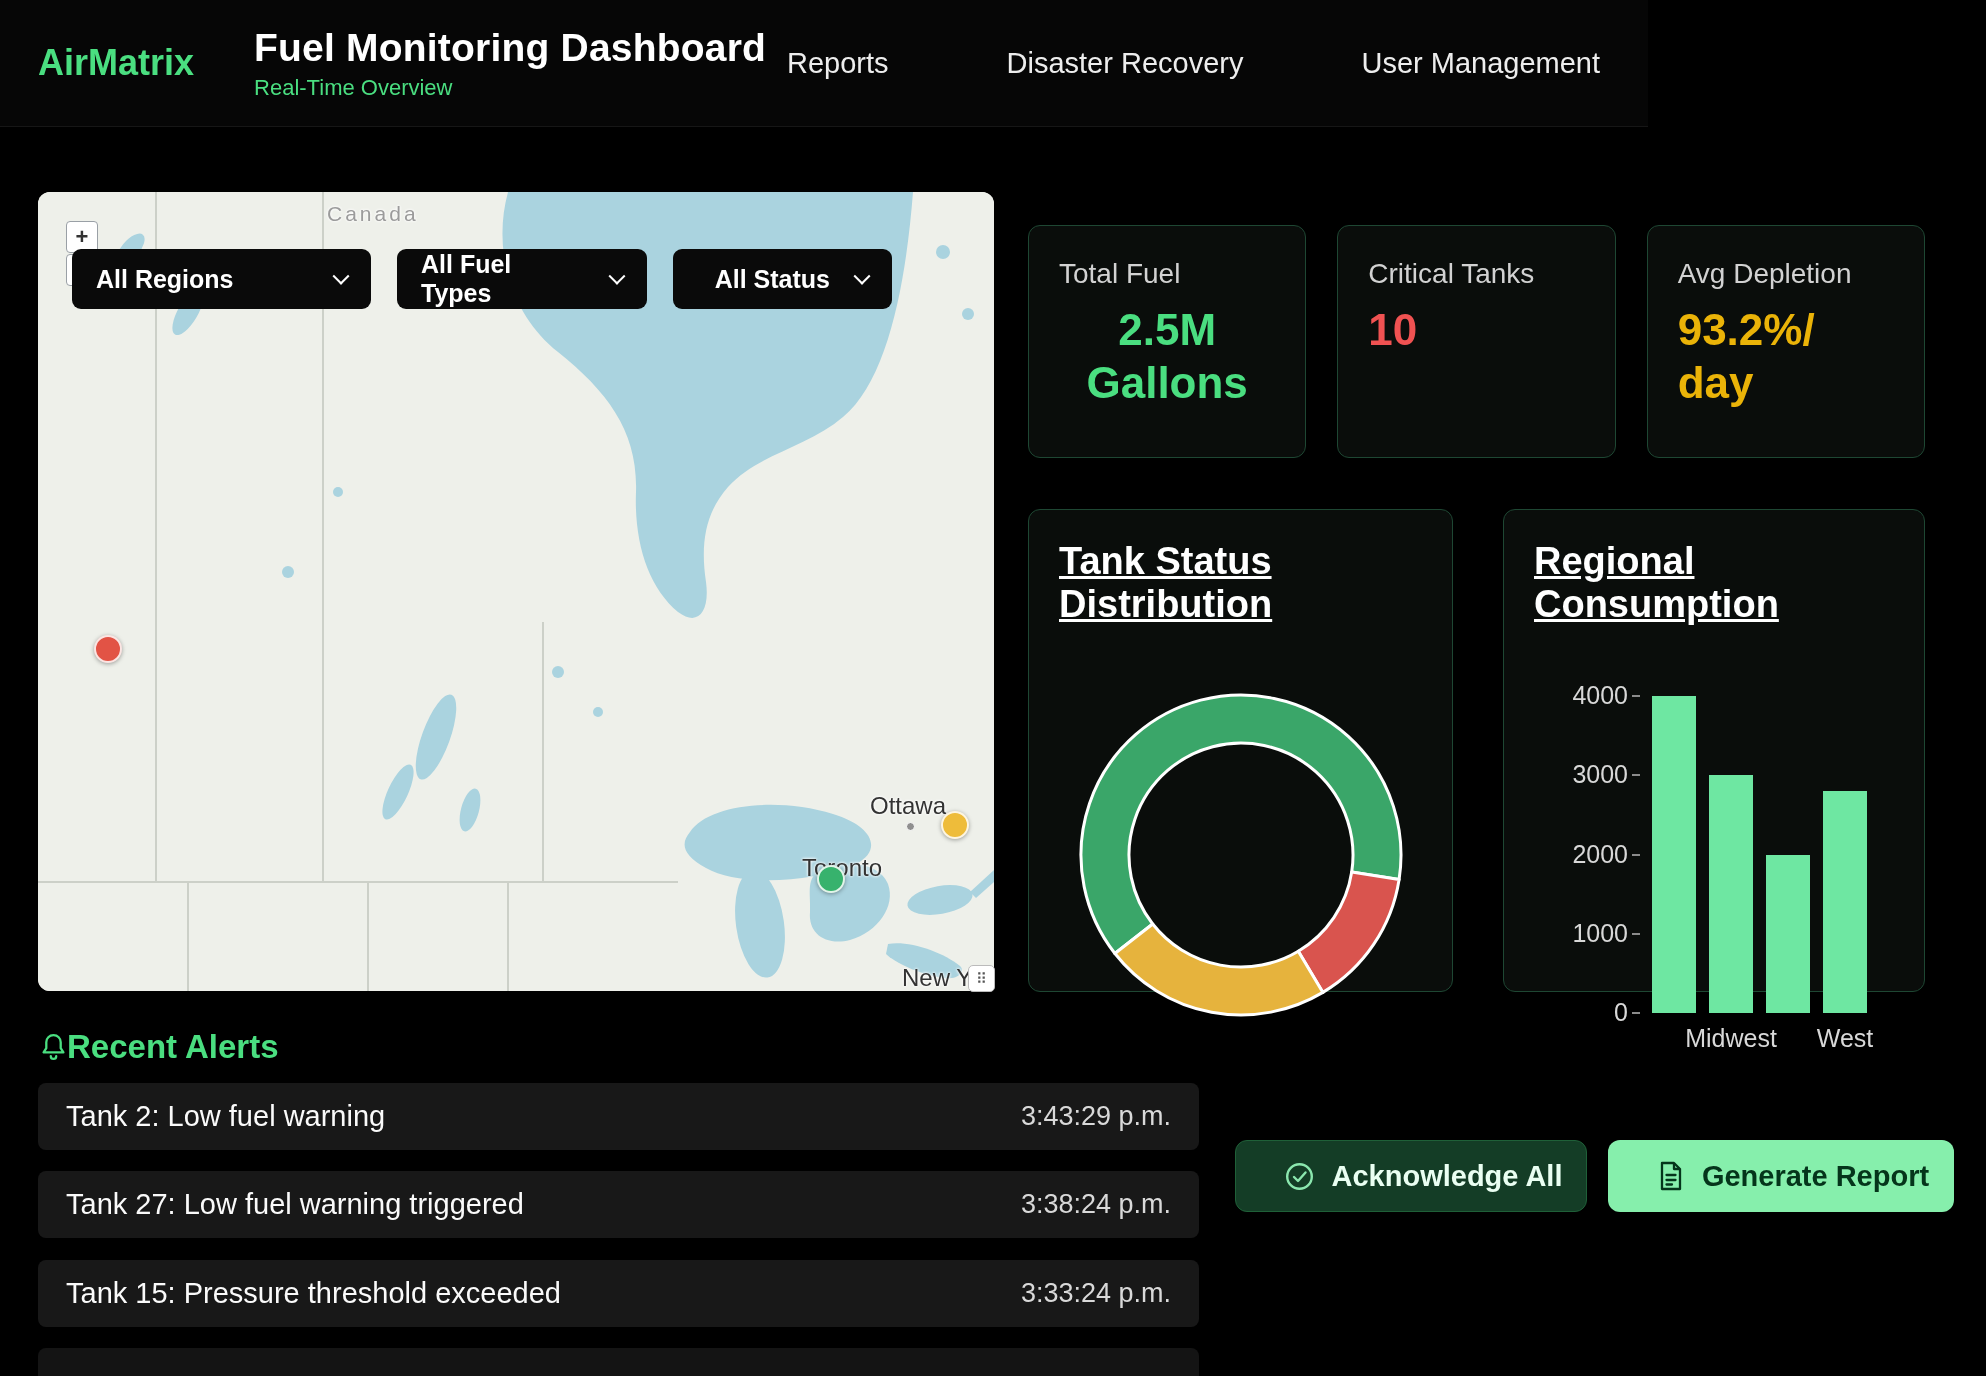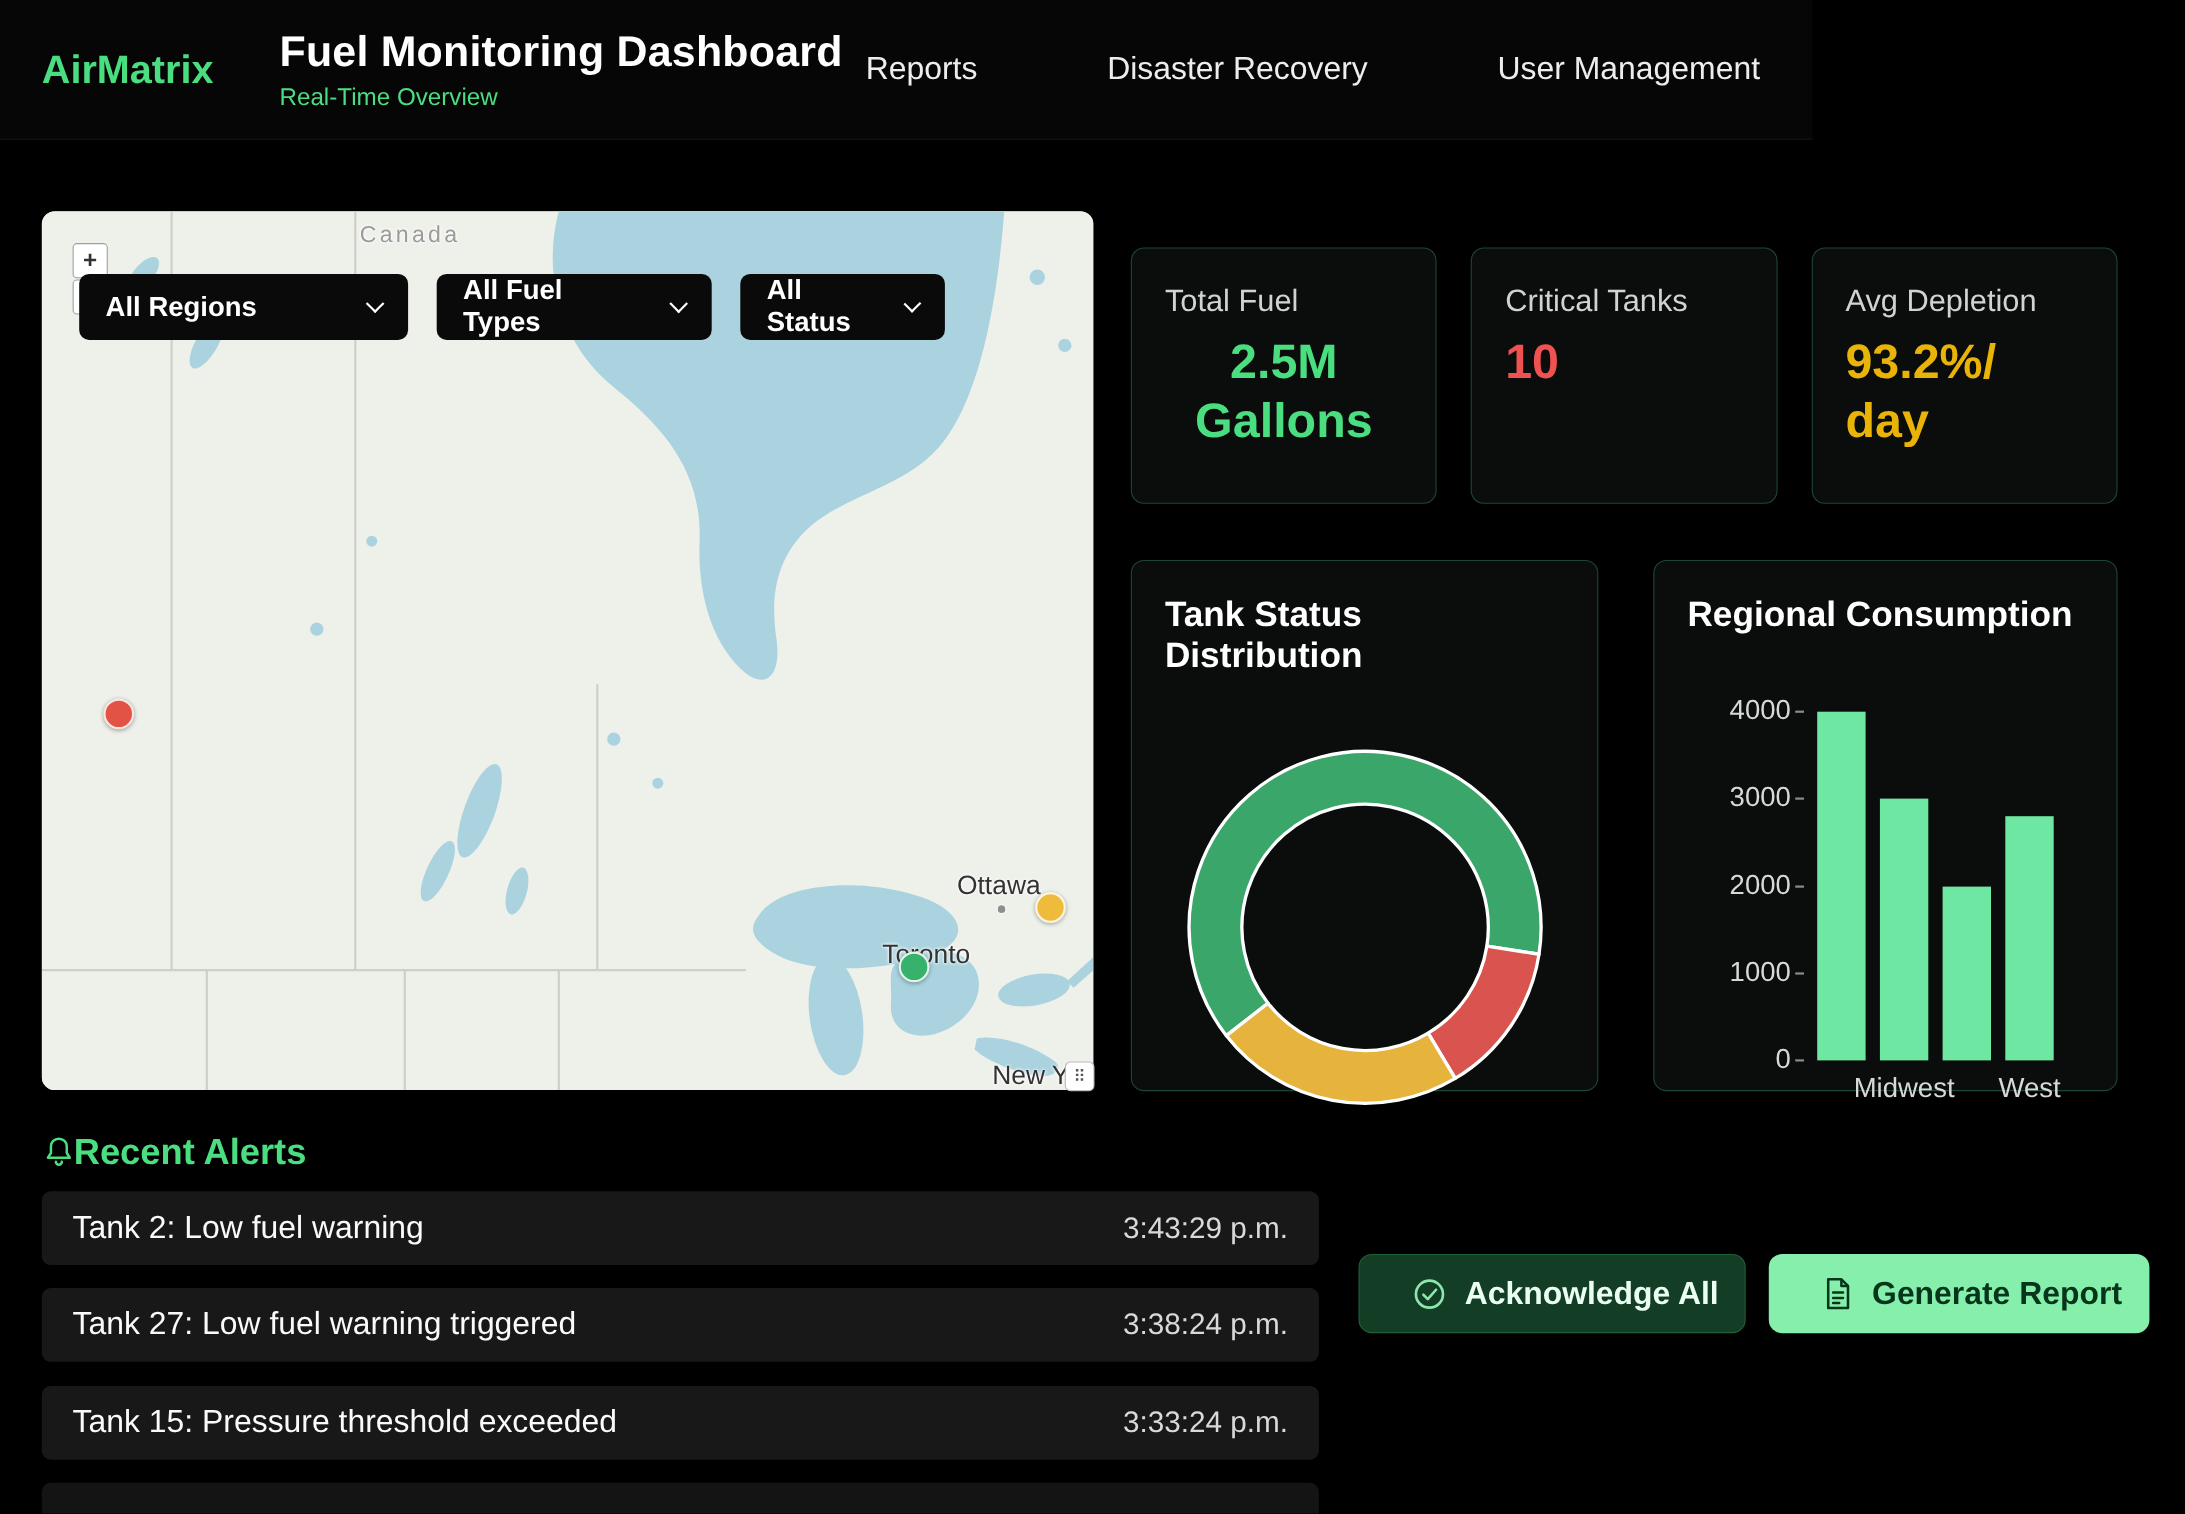--- a/index.html
+++ b/index.html
@@ -26,21 +26,21 @@
   .zoom-in { top:29px; }
   .zoom-out { top:62px; }
   .filter-row { position:absolute; left:34px; top:57px; display:flex; gap:26px; z-index:6; }
   .filter-btn { height:60px; background:#0a0a0a; border-radius:9px; color:#fff;
                 font-size:25px; font-weight:bold; display:flex; align-items:center;
                 padding:0 24px; cursor:pointer; }
   .filter-btn .chev { width:12px; height:12px; border-right:2.5px solid #fff; border-bottom:2.5px solid #fff;
                       transform:rotate(45deg) translate(-2px,-2px); margin-left:26px; }
   .f-regions { width:299px; justify-content:space-between;}
   .f-fuel    { width:250px; justify-content:space-between;}
-  .f-status  { width:186px; justify-content:flex-end;}
+  .f-status  { width:219px; justify-content:flex-end;}
   .map-label { position:absolute; z-index:3; white-space:nowrap;
                text-shadow:0 0 3px #fff, 0 0 3px #fff; }
   .lbl-country { color:#9b9b9b; font-size:21px; letter-spacing:3px; }
   .lbl-city { color:#333; font-size:24px; }
   .marker { position:absolute; width:28px; height:28px; border-radius:50%;
             border:2px solid rgba(255,255,255,.85); box-shadow:0 1px 4px rgba(0,0,0,.35);
             transform:translate(-50%,-50%); z-index:4; cursor:pointer; }
   .city-dot { position:absolute; width:9px; height:9px; border-radius:50%;
               background:#8f8f8f; border:1.5px solid #fff; z-index:3;}
   .grip-handle { position:absolute; left:968px; top:965px; width:27px; height:27px;
@@ -53,21 +53,21 @@
                display:flex; gap:31px; }
   .stat-card { flex:1; background:#0a0d0b; border:1px solid #1e4733; border-radius:12px;
                padding:32px 30px; }
   .stat-label { font-size:28px; color:#d2d2d2; margin-bottom:14px; }
   .stat-value { font-size:44px; font-weight:bold; line-height:1.2; }
 
   
   .card { background:#0a0d0b; border:1px solid #1e4733; border-radius:12px; }
   .tank-card { position:absolute; left:1028px; top:509px; width:425px; height:483px; padding:30px; }
   .regional-card { position:absolute; left:1503px; top:509px; width:422px; height:483px; padding:30px; }
-  .card-title { font-size:32px; font-weight:bold; color:#fff; }
+  .card-title { font-size:38px; font-weight:bold; color:#fff;text-decoration:underline; }
   #donut-svg { display:block; margin:54px auto 0; }
 
   .bar-chart { position:relative; margin:70px 0 0 110px; width:241px; height:317px; }
   .tick-label { position:absolute; width:90px; left:-106px; text-align:right;
                 font-size:25px; color:#d8d8d8; }
   .tick-mark { position:absolute; left:-12px; width:8px; height:2px; background:#8b8b8b; }
   .bar { position:absolute; bottom:0; width:44px; background:#6ee7a2; }
   .bar-cat { position:absolute; font-size:25px; color:#d8d8d8; white-space:nowrap;
              transform:translateX(-50%); }
 

